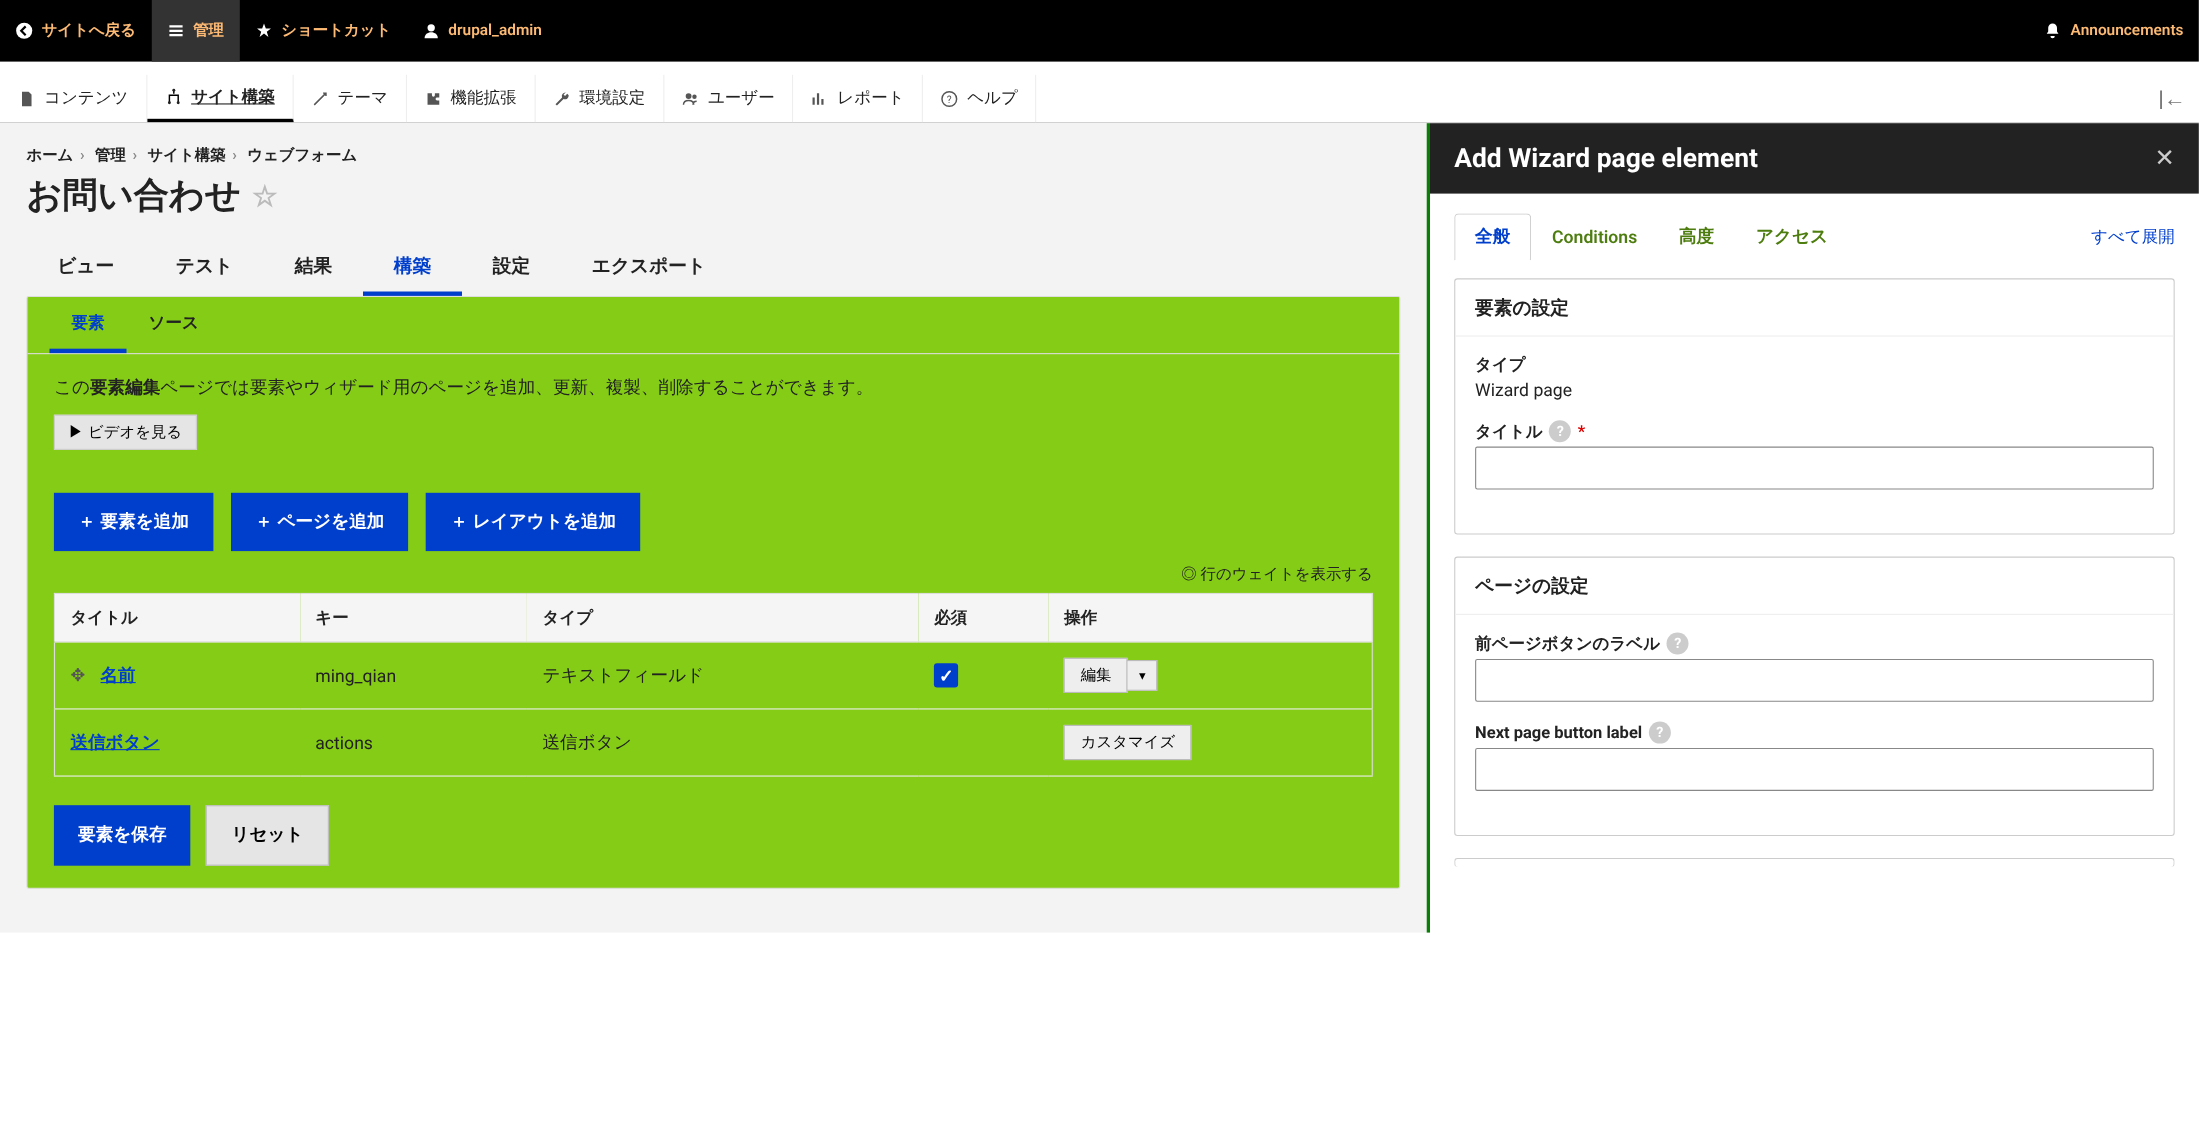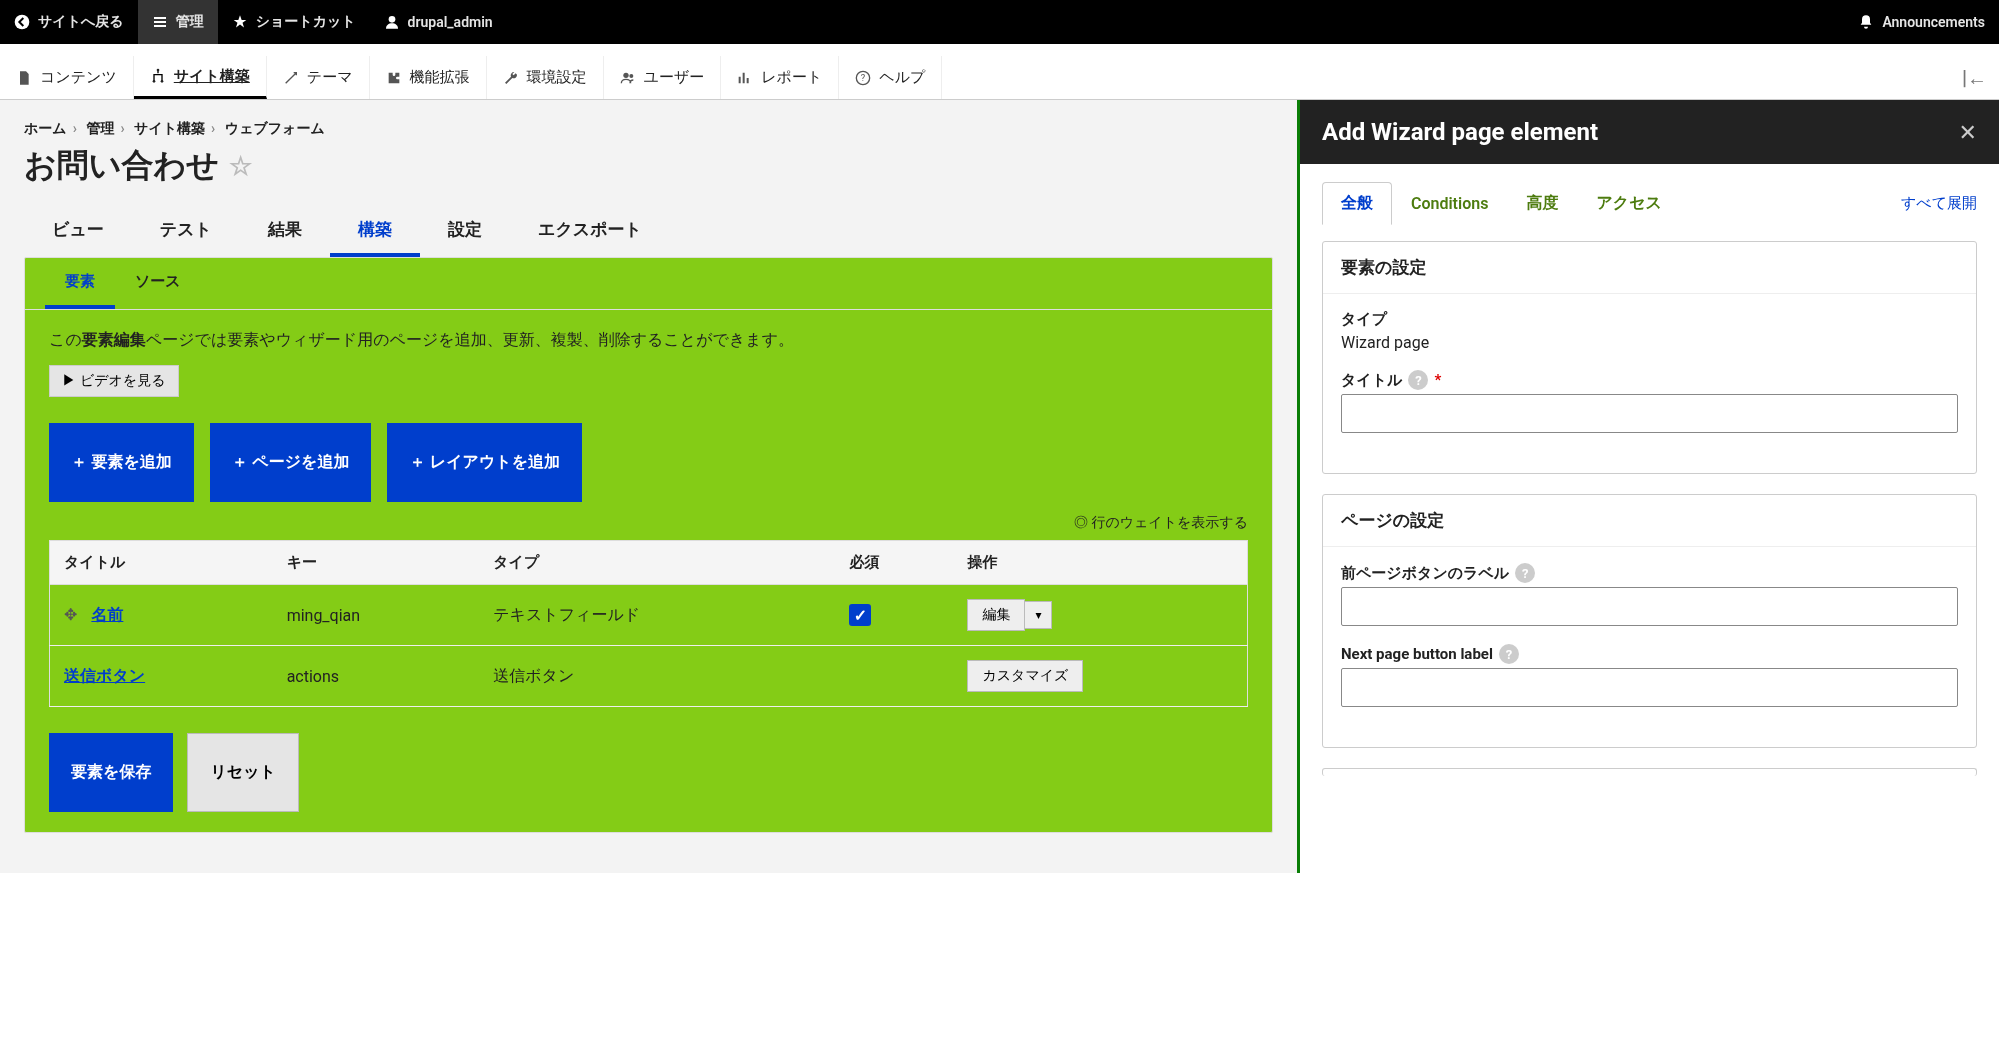--- a/index.html
+++ b/index.html
@@ -1,18 +1,18 @@
 <!DOCTYPE html>
 <html><head>
 <meta charset="utf-8">
 <style>
   * { box-sizing: border-box; margin: 0; padding: 0; }
   body { font-family: -apple-system, BlinkMacSystemFont, "Segoe UI", Roboto, sans-serif; font-size: 14px; background: #fff; color: #222; }
   
-  .topbar { background: #000; color: #e5e5e5; display: flex; align-items: center; height: 44px; }
+  .topbar { background: #000; color: #fdba74; display: flex; align-items: center; height: 56px; }
   .topbar-item { display: flex; align-items: center; padding: 0 14px; height: 100%; cursor: pointer; font-size: 14px; font-weight: 600; gap: 8px; }
   .topbar-item.active { background: #333; }
   .topbar-right { margin-left: auto; }
   .icon-svg { width: 16px; height: 16px; fill: currentColor; }
   
   .adminbar { background: #fff; border-bottom: 1px solid #ccc; display: flex; align-items: center; height: 44px; margin-top: 12px; }
   .adminbar-item { display: flex; align-items: center; padding: 0 16px; height: 100%; cursor: pointer; font-size: 15px; gap: 8px; color: #222; border-right: 1px solid #eee; }
   .adminbar-item.active { font-weight: 700; text-decoration: underline; border-bottom: 3px solid #000; }
   .adminbar-collapse { margin-left: auto; padding: 0 12px; color: #777; cursor: pointer; font-size: 20px; font-weight: bold; }
   
@@ -30,24 +30,24 @@
   .view-tab.active { color: #003ecc; border-bottom: 4px solid #003ecc; }
   
   .content-card { background: #84cc16; border: 1px solid #ddd; border-radius: 2px; padding: 0; margin-top: 0; }
   .sub-tabs { display: flex; border-bottom: 1px solid #ddd; padding: 0 20px; }
   .sub-tab { padding: 14px 20px; font-size: 15px; font-weight: 700; cursor: pointer; color: #222; }
   .sub-tab.active { color: #003ecc; border-bottom: 4px solid #003ecc; }
   
   .card-body { padding: 20px 24px; }
   .desc { font-size: 16px; margin-bottom: 14px; }
   .desc b { font-weight: 700; }
-  .video-btn { background: #e5e5e5; border: 1px solid #ccc; padding: 6px 12px; font-size: 14px; cursor: pointer; display: inline-flex; align-items: center; gap: 4px; margin-bottom: 26px; }
+  .video-btn { background: #e5e5e5; border: 1px solid #ccc; padding: 6px 12px; font-size: 14px; cursor: pointer; display: inline-flex; align-items: center; gap: 4px; margin-bottom: 39px; }
   
   .action-btns { display: flex; gap: 16px; margin-bottom: 12px; }
-  .btn-primary { background: #003ecc; color: #fff; border: none; padding: 29px 22px; font-size: 16px; font-weight: 700; cursor: pointer; }
+  .btn-primary { background: #003ecc; color: #fff; border: none; padding: 16px 22px; font-size: 16px; font-weight: 700; cursor: pointer; }
   .btn-secondary { background: #e5e5e5; border: 1px solid #bbb; padding: 16px 22px; font-size: 16px; font-weight: 700; cursor: pointer; }
   
   .weight-toggle { text-align: right; font-size: 14px; margin-bottom: 8px; cursor: pointer; }
   .weight-toggle::before { content: "◎ "; }
   
   table.elements { width: 100%; border-collapse: collapse; border: 1px solid #ddd; }
   table.elements th { text-align: left; padding: 12px 14px; font-size: 15px; font-weight: 700; background: #f5f5f5; border-bottom: 1px solid #ddd; }
   table.elements td { padding: 14px; font-size: 16px; border-bottom: 1px solid #eee; vertical-align: middle; }
   .drag-handle { color: #555; cursor: move; margin-right: 10px; font-size: 16px; }
   .link { color: #003ecc; text-decoration: underline; font-weight: 700; cursor: pointer; }

